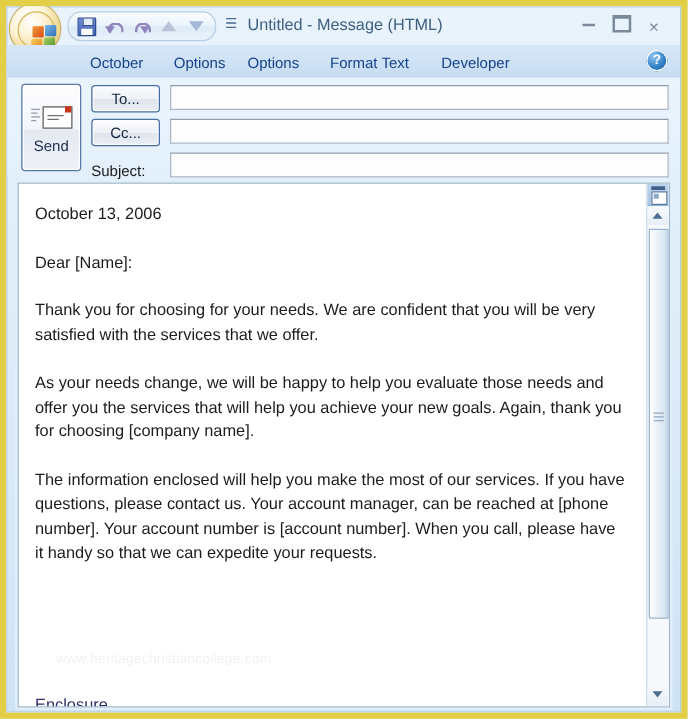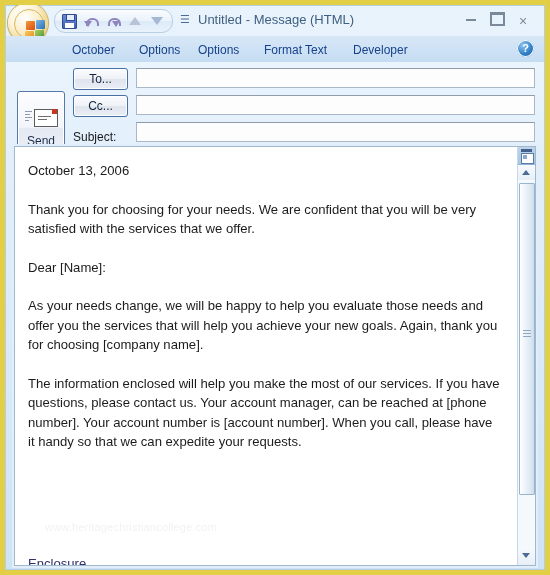--- a/index.html
+++ b/index.html
@@ -125,21 +125,20 @@
   
   #headerpane{
     position:absolute;left:0;top:56px;width:100%;height:78px;
     background:linear-gradient(to bottom,#eaf4fd 0%,#e3f0fb 100%);
   }
   #send-button{
     position:absolute;left:11px;top:5px;width:46px;height:68px;
     border:1px solid #5878a8;border-radius:3px;
     background:linear-gradient(to bottom,#fdfdfe 0%,#f2f5fa 52%,#e4e9f2 53%,#eef1f7 100%);
     box-shadow:0 0 0 1px #ffffff inset;
-    margin-top:24px;
   }
   #send-icon{
     position:absolute;left:7px;top:17px;width:32px;height:19px;
   }
   #send-icon .env{
     position:absolute;left:9px;top:0;width:22px;height:16px;
     background:#ffffff;border:1px solid #5c5c5c;
   }
   #send-icon .env:before{content:"";position:absolute;left:3px;top:6px;width:13px;
     border-top:1px solid #6f6f6f;}
@@ -320,22 +319,22 @@
 
       <div class="addr-field" id="field-to"></div>
       <div class="addr-field" id="field-cc"></div>
       <div class="addr-field" id="field-subject"></div>
     </div>
 
     <div id="bodypane">
 
       <div id="bodytext">
         <p>October 13, 2006</p>
+        <p>Dear [Name]:</p>
         <p>Thank you for choosing for your needs. We are confident that you will be very satisfied with the services that we offer.</p>
-        <p>Dear [Name]:</p>
         <p>As your needs change, we will be happy to help you evaluate those needs and offer you the services that will help you achieve your new goals. Again, thank you for choosing [company name].</p>
         <p>The information enclosed will help you make the most of our services. If you have questions, please contact us. Your account manager, can be reached at [phone number]. Your account number is [account number]. When you call, please have it handy so that we can expedite your requests.</p>
       </div>
 
       <div id="watermark">www.heritagechristiancollege.com</div>
 
       <div id="enclosure">Enclosure</div>
 
       <div id="vscroll">
         <div id="split-handle">

